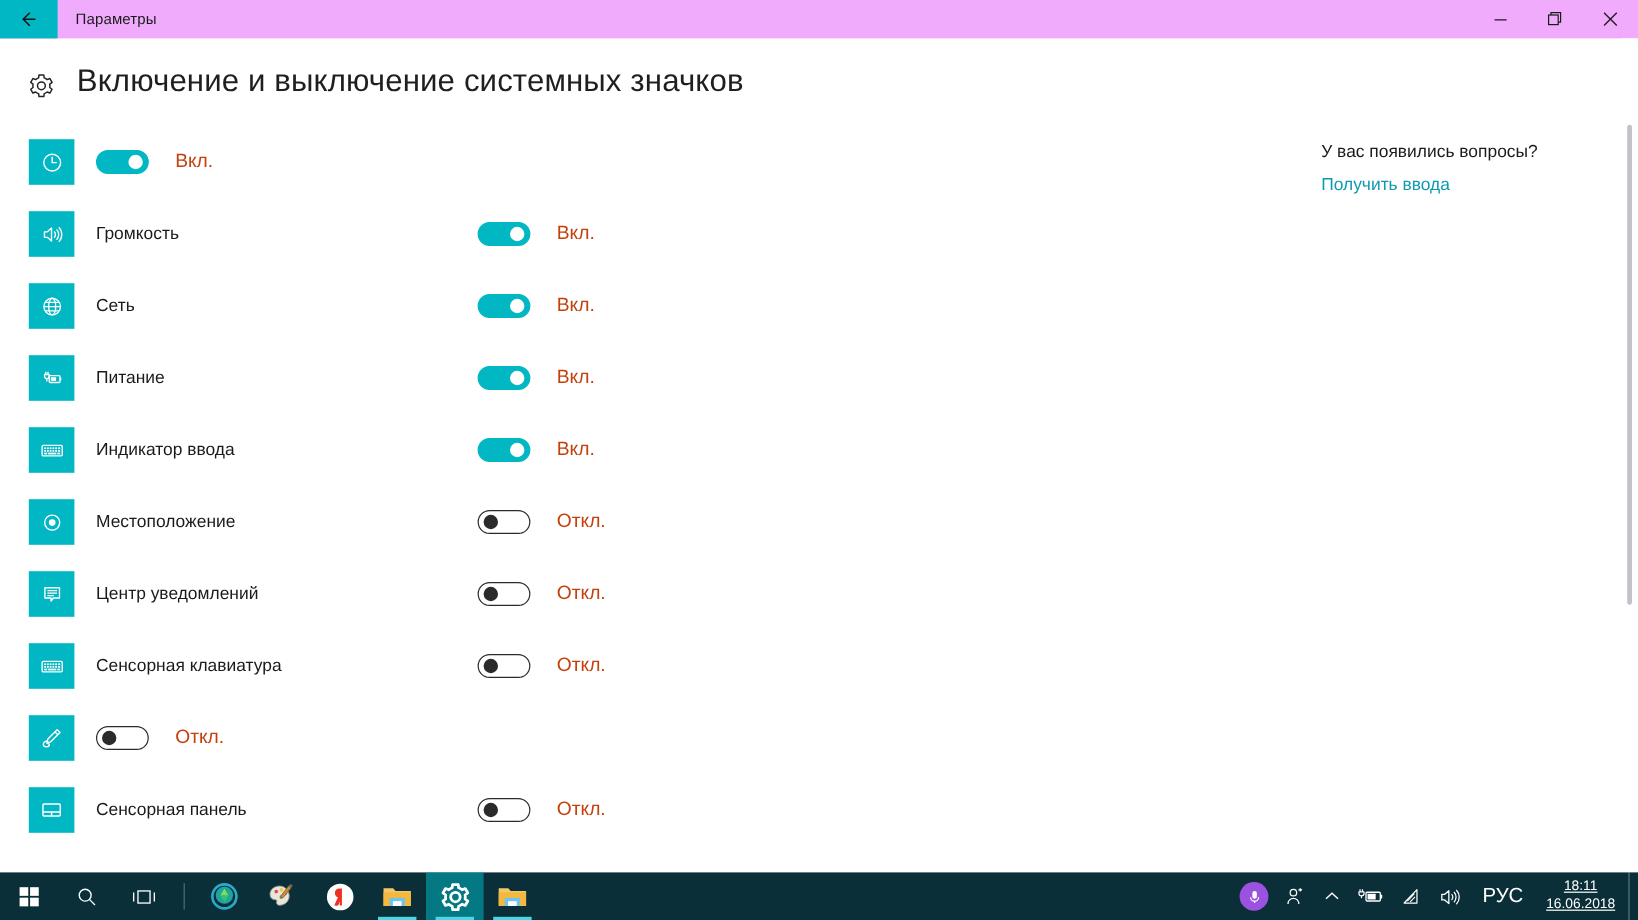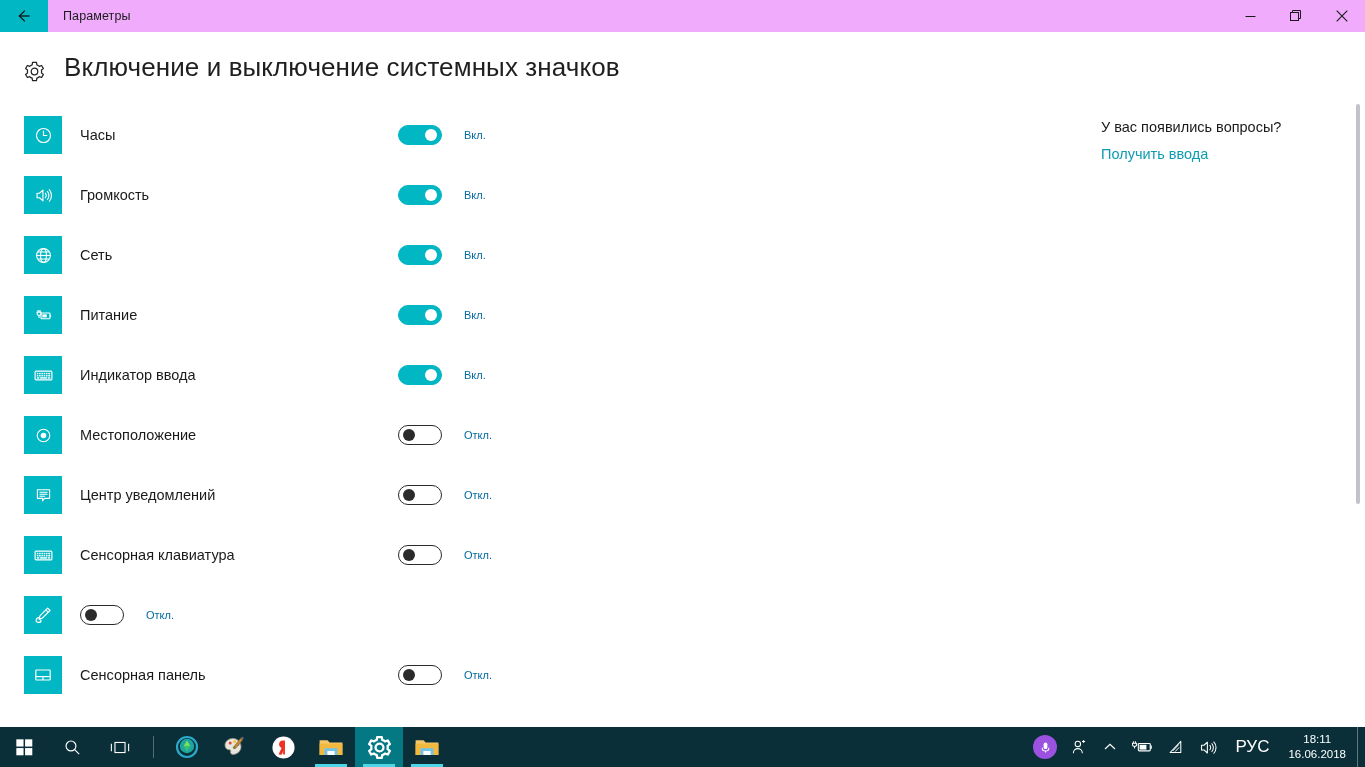--- a/index.html
+++ b/index.html
@@ -115,22 +115,22 @@
     position: absolute;
     top: 50%;
     width: 12px; height: 12px;
     border-radius: 50%;
     transform: translateY(-50%);
   }
   .toggle.on .knob { right: 4px; background: #ffffff; }
   .toggle.off .knob { left: 4px; background: #2b2b2b; }
   .toggle-state {
     margin-left: 22px;
-    font-size: 11px;
-    color: #0369a1;
+    font-size: 16px;
+    color: #c2410c;
     white-space: nowrap;
   }
 
   
   .help-panel {
     position: absolute;
     top: 14px; left: 1101px;
     width: 240px;
   }
   .help-question {
@@ -228,20 +228,21 @@
   }
   .tray-clock {
     display: flex; flex-direction: column;
     align-items: center; justify-content: center;
     height: 40px;
     padding: 0 11px 0 9px;
     color: #ffffff;
     font-size: 11.5px;
     line-height: 15px;
     cursor: pointer;
+    text-decoration: underline;
   }
   .show-desktop {
     width: 8px; height: 40px;
     border-left: 1px solid rgba(255,255,255,.35);
     cursor: pointer;
   }
 </style>
 </head>
 <body>
 
@@ -290,21 +291,20 @@
 
     <div class="settings-list">
 
       <div class="setting-row">
         <div class="tile">
           <svg width="19" height="19" viewBox="0 0 20 20">
             <circle cx="10" cy="10" r="7.4" fill="none" stroke="#fff" stroke-width="1.25"></circle>
             <path d="M10 5.6V10h3.4" fill="none" stroke="#fff" stroke-width="1.25" stroke-linecap="square"></path>
           </svg>
         </div>
-        <div class="setting-label">Часы</div>
         <div class="toggle-area">
           <div class="toggle on">
               <span class="knob"></span>
             </div>
           <div class="toggle-state">Вкл.</div>
         </div>
       </div>
 
       <div class="setting-row">
         <div class="tile">

